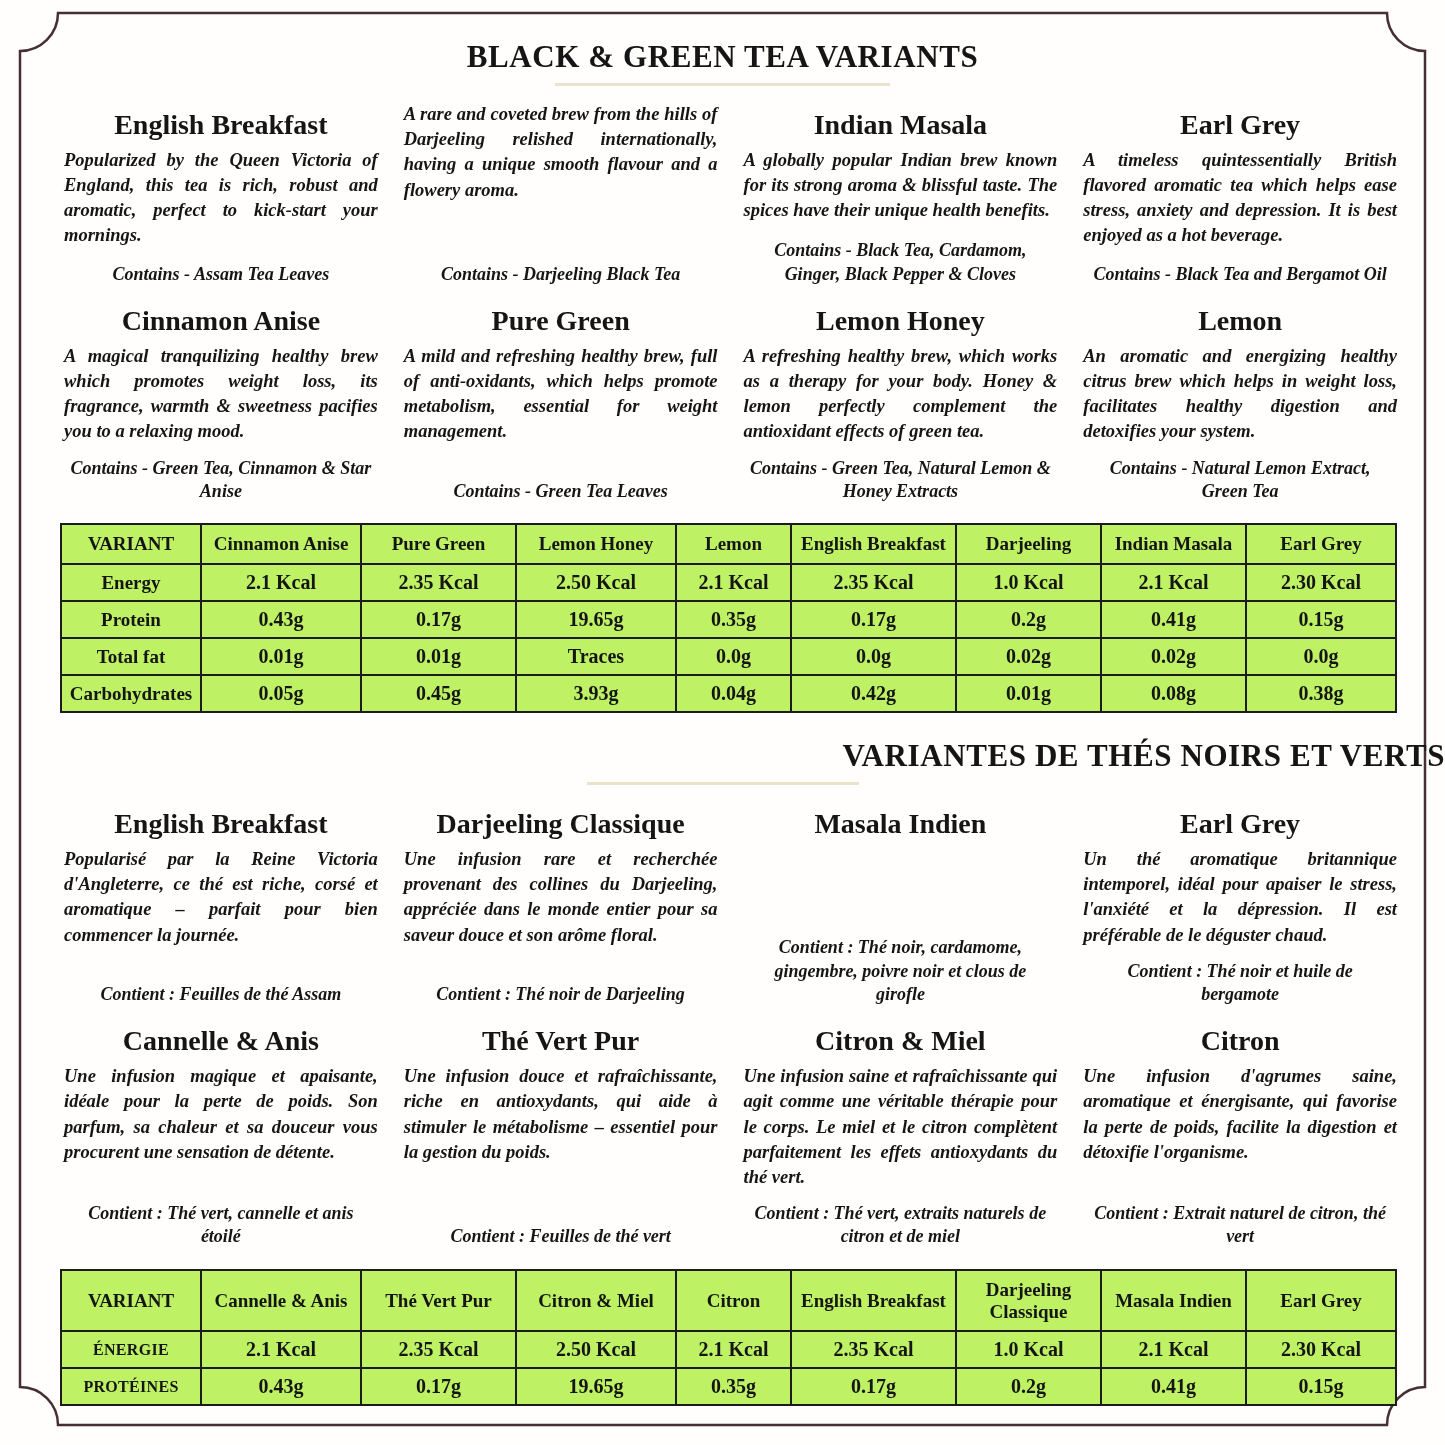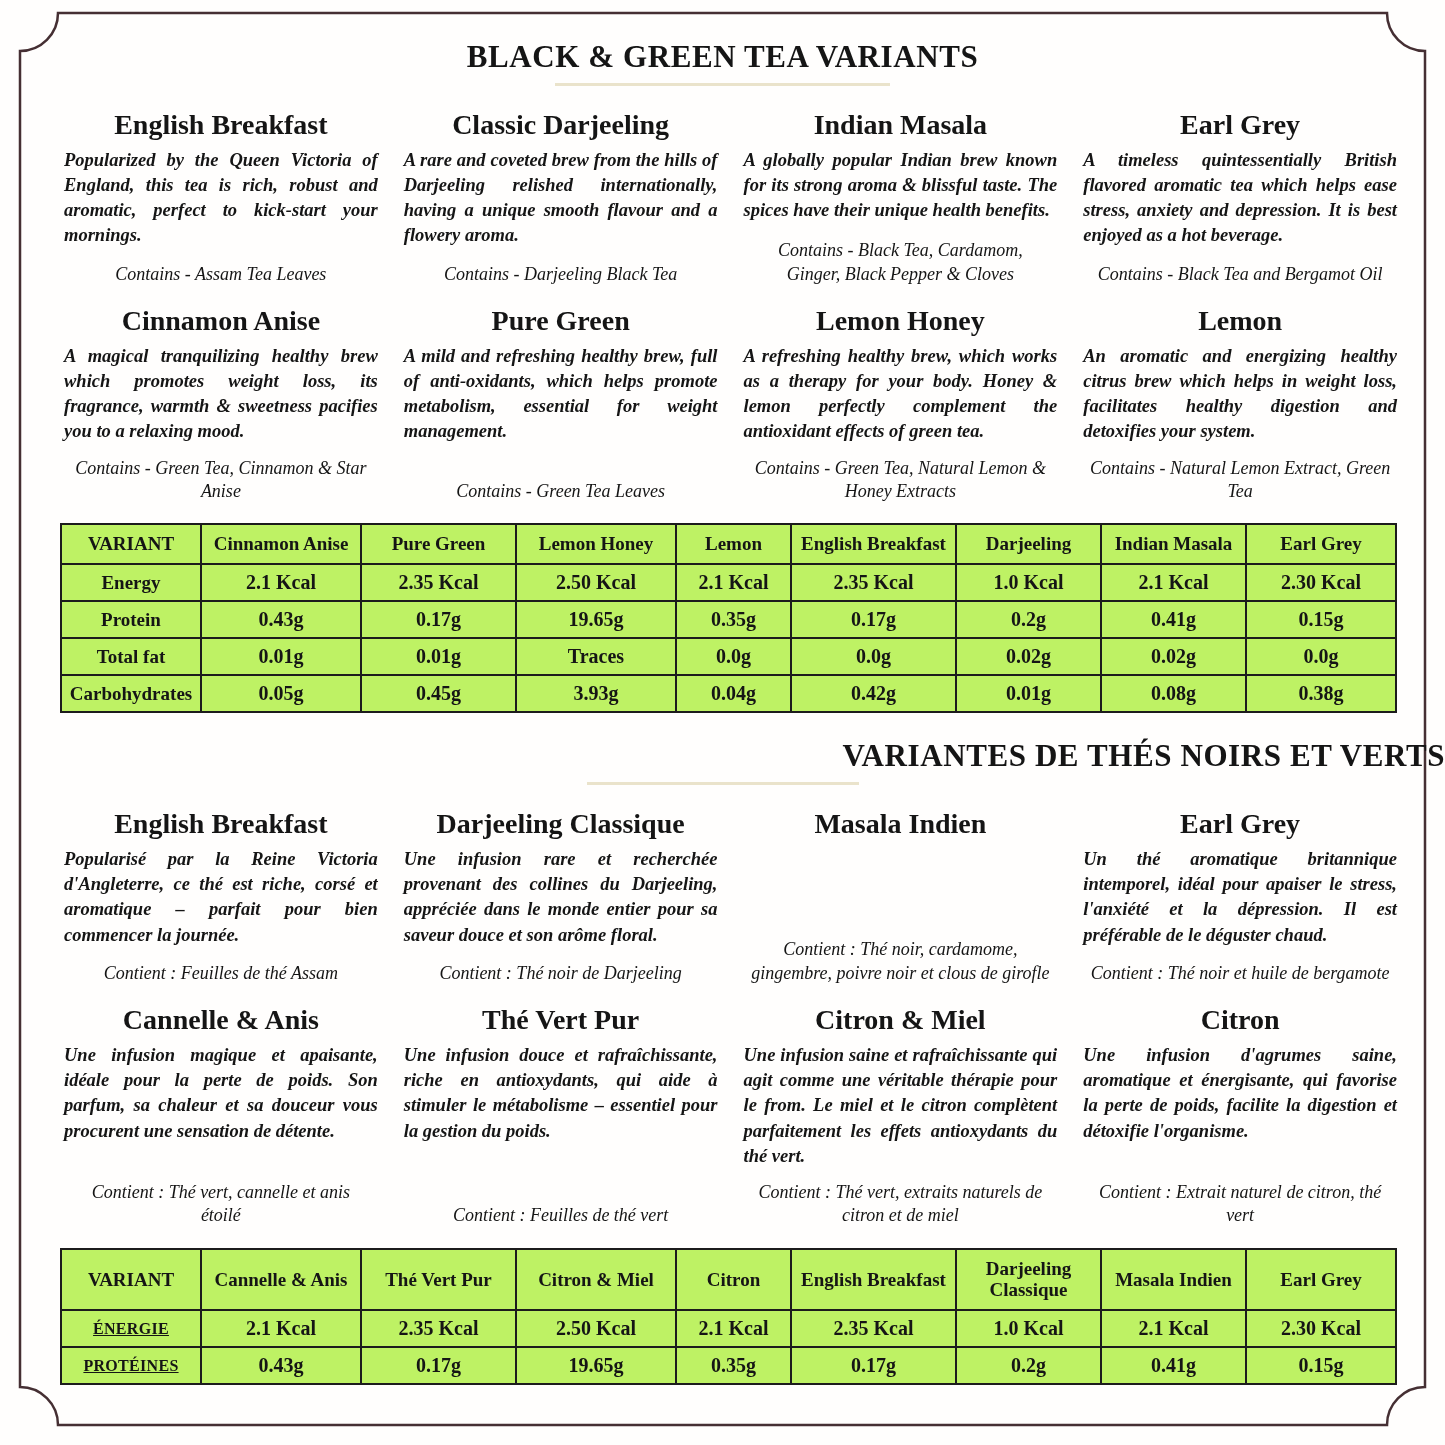--- a/index.html
+++ b/index.html
@@ -24,36 +24,36 @@
     display:grid;grid-template-columns:repeat(4,1fr);column-gap:26px;
     padding:0 48px 0 64px;margin-bottom:8px;
   }
   .card{display:flex;flex-direction:column;min-height:196px;}
   .tname{font-size:28px;font-weight:bold;text-align:center;margin:8px 0 7px;line-height:1.1;}
   .desc{
     font-style:italic;font-weight:bold;font-size:18.5px;line-height:1.36;
     text-align:justify;margin:0;
   }
   .contains{
-    font-style:italic;font-weight:normal;font-size:18px;text-align:center;
+    font-style:italic;font-weight:bold;font-size:18px;text-align:center;
     margin:auto 0 12px;padding:12px 6px 0;line-height:1.3;
   }
 
   table.ntable{
     border-collapse:collapse;table-layout:fixed;width:1335px;
     margin:6px 50px 24px 60px;background:#bef264;
   }
   .ntable th,.ntable td{
     border:2.5px solid #1c1c1c;text-align:center;vertical-align:middle;
     font-weight:bold;overflow:hidden;
   }
   .ntable thead th{font-size:19px;padding:8px 2px;line-height:1.15;}
   .ntable td{font-size:20px;padding:6px 2px;}
   .ntable .row-label{font-size:19px;padding:6px 2px;}
-  .tbl-fr .row-label{font-size:16px;letter-spacing:.3px;text-decoration:underline;}
+  .tbl-fr .row-label{font-size:16px;letter-spacing:.3px;}
   .tbl-fr tbody tr:nth-child(3) .row-label{font-size:12.5px;line-height:1.15;letter-spacing:.2px;}
 </style>
 </head>
 <body>
 
 <div class="sheet">
   <svg class="frame-svg" viewBox="0 0 1445 1445" xmlns="http://www.w3.org/2000/svg" aria-hidden="true">
     <path d="M 58,13 H 1387 A 38 38 0 0 0 1425,51 V 1387 A 38 38 0 0 0 1387,1425 H 58 A 38 38 0 0 0 20,1387 V 51 A 38 38 0 0 0 58,13 Z" fill="none" stroke="#452f33" stroke-width="2.5"></path>
   </svg>
 
@@ -64,21 +64,20 @@
         <span>BLACK &amp; GREEN TEA VARIANTS</span>
         <span class="rule"></span>
       </h2>
       <div class="cards">
           <div class="card">
             <h3 class="tname">English Breakfast</h3>
             <p class="desc">Popularized by the Queen Victoria of England, this tea is rich, robust and aromatic, perfect to kick-start your mornings.</p>
             <p class="contains">Contains - Assam Tea Leaves</p>
           </div>
           <div class="card">
-            <h3 class="tname">Classic Darjeeling</h3>
             <p class="desc">A rare and coveted brew from the hills of Darjeeling relished internationally, having a unique smooth flavour and a flowery aroma.</p>
             <p class="contains">Contains - Darjeeling Black Tea</p>
           </div>
           <div class="card">
             <h3 class="tname">Indian Masala</h3>
             <p class="desc">A globally popular Indian brew known for its strong aroma &amp; blissful taste. The spices have their unique health benefits.</p>
             <p class="contains">Contains - Black Tea, Cardamom, Ginger, Black Pepper &amp; Cloves</p>
           </div>
           <div class="card">
             <h3 class="tname">Earl Grey</h3>
@@ -210,21 +209,21 @@
             <p class="desc">Une infusion magique et apaisante, idéale pour la perte de poids. Son parfum, sa chaleur et sa douceur vous procurent une sensation de détente.</p>
             <p class="contains">Contient : Thé vert, cannelle et anis étoilé</p>
           </div>
           <div class="card">
             <h3 class="tname">Thé Vert Pur</h3>
             <p class="desc">Une infusion douce et rafraîchissante, riche en antioxydants, qui aide à stimuler le métabolisme – essentiel pour la gestion du poids.</p>
             <p class="contains">Contient : Feuilles de thé vert</p>
           </div>
           <div class="card">
             <h3 class="tname">Citron &amp; Miel</h3>
-            <p class="desc">Une infusion saine et rafraîchissante qui agit comme une véritable thérapie pour le from. Le miel et le citron complètent parfaitement les effets antioxydants du thé vert.</p>
+            <p class="desc">Une infusion saine et rafraîchissante qui agit comme une véritable thérapie pour le corps. Le miel et le citron complètent parfaitement les effets antioxydants du thé vert.</p>
             <p class="contains">Contient : Thé vert, extraits naturels de citron et de miel</p>
           </div>
           <div class="card">
             <h3 class="tname">Citron</h3>
             <p class="desc">Une infusion d'agrumes saine, aromatique et énergisante, qui favorise la perte de poids, facilite la digestion et détoxifie l'organisme.</p>
             <p class="contains">Contient : Extrait naturel de citron, thé vert</p>
           </div>
         </div>
       <table class="ntable tbl-fr">
           <colgroup>

